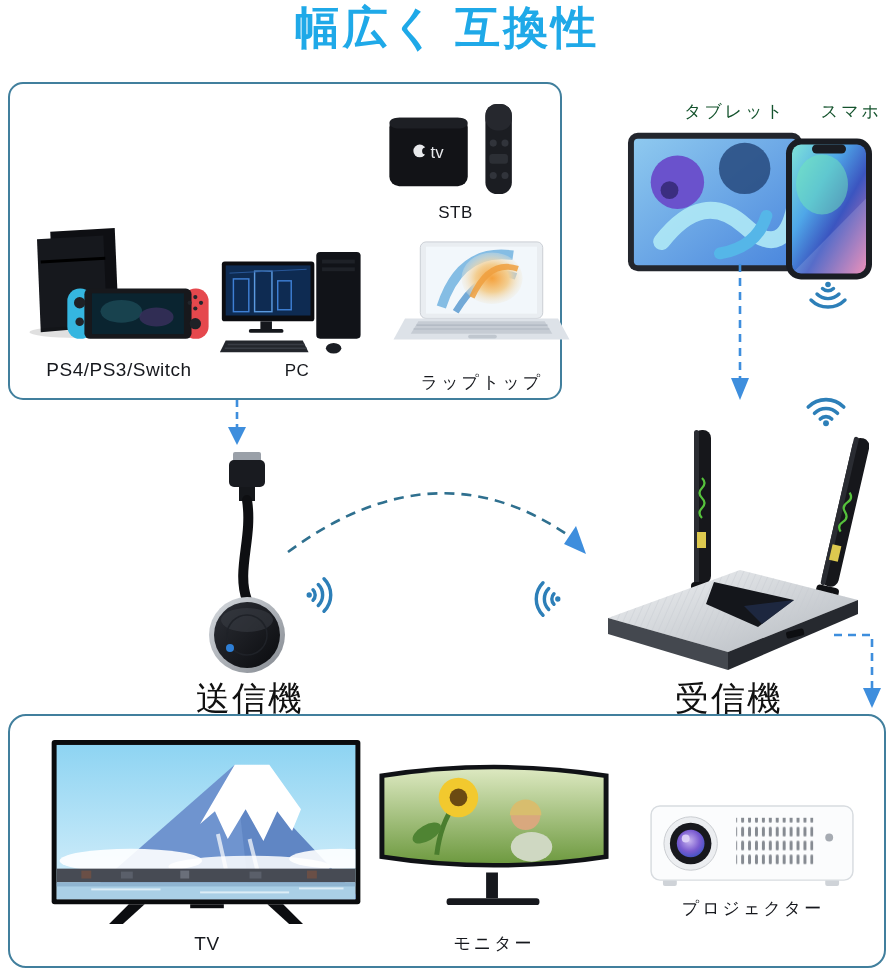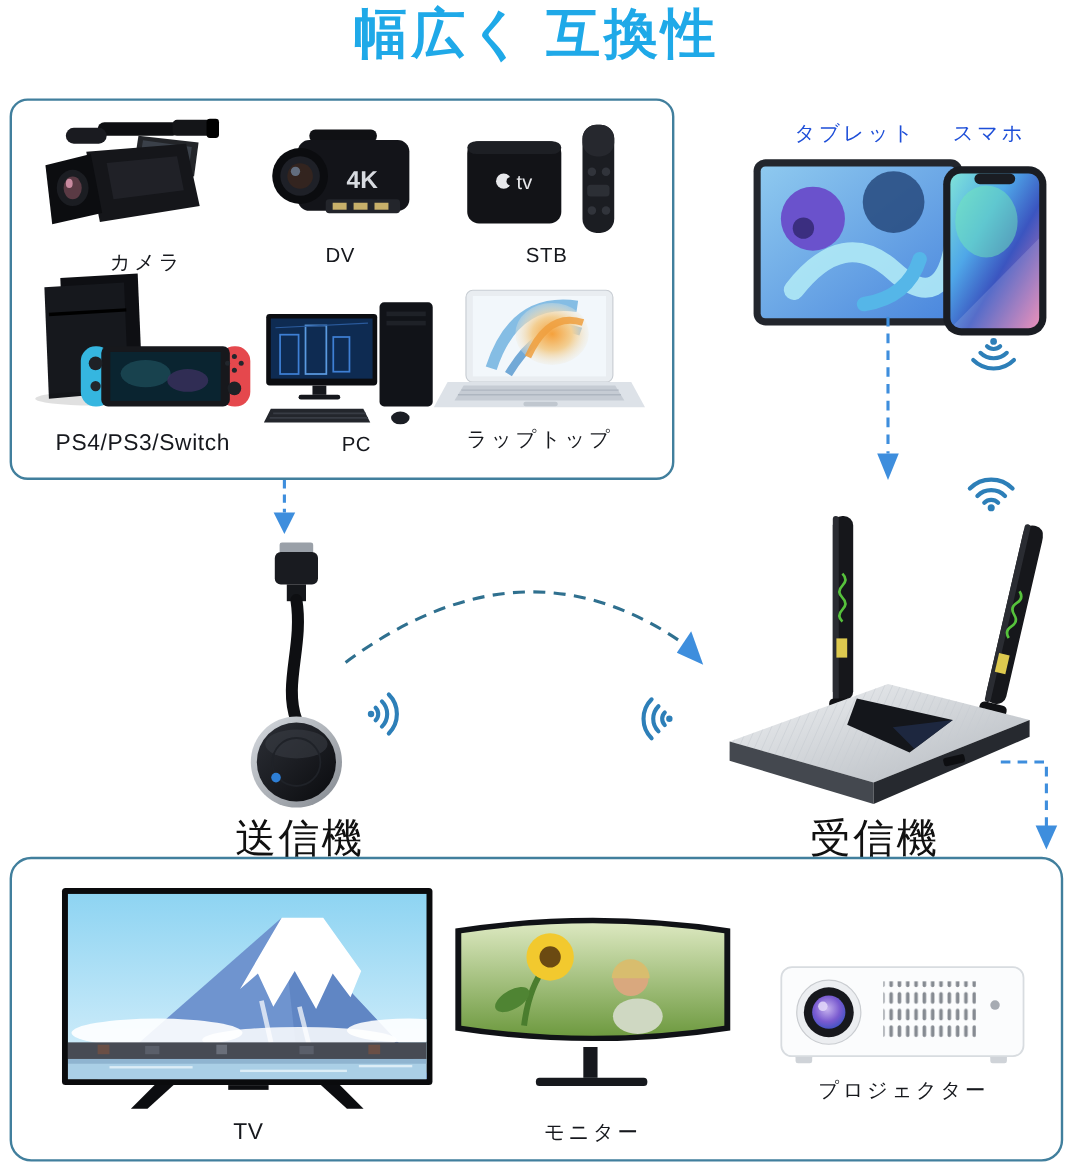--- a/index.html
+++ b/index.html
@@ -5,71 +5,38 @@
   html,body{margin:0;padding:0;background:#fff;}
   .canvas{position:relative;width:894px;height:975px;background:#ffffff;
           font-family:"Liberation Sans",sans-serif;overflow:hidden;text-decoration:underline;}
   .title{position:absolute;left:0;top:-2px;width:100%;margin:0;text-align:center;
          font-size:45px;font-weight:700;color:#1FA9E8;letter-spacing:3px;}
   .box{position:absolute;border:2px solid #417F9D;border-radius:15px;background:#fff;}
   .device{position:absolute;display:flex;flex-direction:column;align-items:center;}
   .dev-label{font-size:17px;color:#16181d;letter-spacing:3px;white-space:nowrap;margin-top:5px;}
   .latin{letter-spacing:0.5px;}
   .console-label{font-size:19px;letter-spacing:0.5px;}
-  .small-label{position:absolute;font-size:17px;color:#1d4ed8;letter-spacing:3px;
-               white-space:nowrap;text-align:left;}
+  .small-label{position:absolute;font-size:17px;color:#14532d;letter-spacing:3px;
+               white-space:nowrap;text-align:right;}
   .big-label{position:absolute;font-size:34px;color:#111;letter-spacing:2px;white-space:nowrap;}
   .icon{position:absolute;}
   .rot90{transform:rotate(90deg);}
   .rotm90{transform:rotate(-90deg);}
   .rot180{transform:rotate(180deg);}
 </style>
 </head>
 <body>
 
 <div class="canvas">
 
   <h1 class="title">幅広く 互換性</h1>
 
   <div class="box" style="left:8px;top:82px;width:550px;height:314px;">
 
-    <div class="device" style="left:12px;top:14px;width:200px;">
-      <svg width="182" height="104" viewBox="0 0 190 110">
-        <rect x="52" y="4" width="72" height="12" rx="6" fill="#0e0f12"></rect>
-        <rect x="24" y="9" width="36" height="14" rx="7" fill="#1a1b20"></rect>
-        <rect x="118" y="2" width="34" height="14" rx="4" fill="#141518"></rect>
-        <rect x="148" y="1" width="11" height="17" rx="3" fill="#000"></rect>
-        <polygon points="88,16 141,22 137,52 84,42" fill="#232529"></polygon>
-        <polygon points="92,20 135,26 132,47 89,39" fill="#3a4049"></polygon>
-        <polygon points="42,30 130,23 142,78 54,92" fill="#15161a"></polygon>
-        <polygon points="60,40 122,34 128,64 66,72" fill="#24262c" opacity="0.75"></polygon>
-        <polygon points="6,42 46,32 56,84 12,94" fill="#0c0d10"></polygon>
-        <ellipse cx="30" cy="62" rx="14" ry="16" fill="#1b1d22"></ellipse>
-        <ellipse cx="30" cy="62" rx="8" ry="10" fill="#5a3a44"></ellipse>
-        <ellipse cx="27" cy="58" rx="3" ry="4" fill="#c98aa0"></ellipse>
-      </svg>
-      <div class="dev-label">カメラ</div>
-    </div>
-
-    <div class="device" style="left:196px;top:22px;width:155px;">
-      <svg width="130" height="92" viewBox="0 0 130 95">
-        <rect x="38" y="2" width="58" height="11" rx="5" fill="#101114"></rect>
-        <rect x="28" y="11" width="96" height="61" rx="10" fill="#131419"></rect>
-        <circle cx="30" cy="42" r="24" fill="#0b0c0f"></circle>
-        <circle cx="30" cy="42" r="17" fill="#1e2027"></circle>
-        <circle cx="30" cy="42" r="11" fill="#33241f"></circle>
-        <circle cx="26" cy="38" r="4" fill="#6e7f96" opacity="0.8"></circle>
-        <text x="70" y="52" font-size="21" font-weight="bold" fill="#d8dbe0">4K</text>
-        <rect x="52" y="62" width="64" height="12" rx="3" fill="#23252b"></rect>
-        <rect x="58" y="65" width="12" height="6" fill="#c8b06a"></rect>
-        <rect x="76" y="65" width="12" height="6" fill="#c8b06a"></rect>
-        <rect x="94" y="65" width="12" height="6" fill="#c8b06a"></rect>
-      </svg>
-      <div class="dev-label latin">DV</div>
-    </div>
+
 
     <div class="device" style="left:368px;top:16px;width:155px;">
       <svg width="140" height="98" viewBox="0 0 140 100">
         <rect x="2" y="18" width="80" height="70" rx="10" fill="#121317"></rect>
         <rect x="2" y="18" width="80" height="11" rx="8" fill="#1d1f24"></rect>
         <circle cx="33" cy="52" r="6.5" fill="#e8e9ec"></circle>
         <circle cx="39" cy="52" r="3.6" fill="#121317"></circle>
         <text x="44" y="59" font-size="17" fill="#e8e9ec">tv</text>
         <rect x="100" y="4" width="27" height="92" rx="12" fill="#1b1d22"></rect>
         <rect x="100" y="4" width="27" height="27" rx="12" fill="#26282e"></rect>
@@ -119,21 +86,21 @@
         <rect x="42" y="74" width="12" height="8" fill="#15171c"></rect>
         <rect x="30" y="82" width="36" height="4" rx="2" fill="#15171c"></rect>
         <polygon points="6,94 86,94 92,106 0,106" fill="#23262c"></polygon>
         <line x1="8" y1="98" x2="88" y2="98" stroke="#383c44" stroke-width="1.5"></line>
         <line x1="5" y1="102" x2="90" y2="102" stroke="#383c44" stroke-width="1.5"></line>
         <ellipse cx="118" cy="102" rx="8" ry="5.5" fill="#1b1e24"></ellipse>
       </svg>
       <div class="dev-label latin">PC</div>
     </div>
 
-    <div class="device" style="left:348px;top:156px;width:184px;">
+    <div class="device" style="left:380px;top:156px;width:184px;gap:16px;">
       <svg width="180" height="110" viewBox="0 0 185 115">
         <defs>
           <radialGradient id="lapswirl" cx="50%" cy="50%" r="60%">
             <stop offset="0%" stop-color="#f5a13c"></stop>
             <stop offset="45%" stop-color="#f3cf93"></stop>
             <stop offset="100%" stop-color="#eef6fb" stop-opacity="0"></stop>
           </radialGradient>
           <clipPath id="lapclip">
               <rect x="34" y="7" width="116" height="70"></rect>
             </clipPath>

